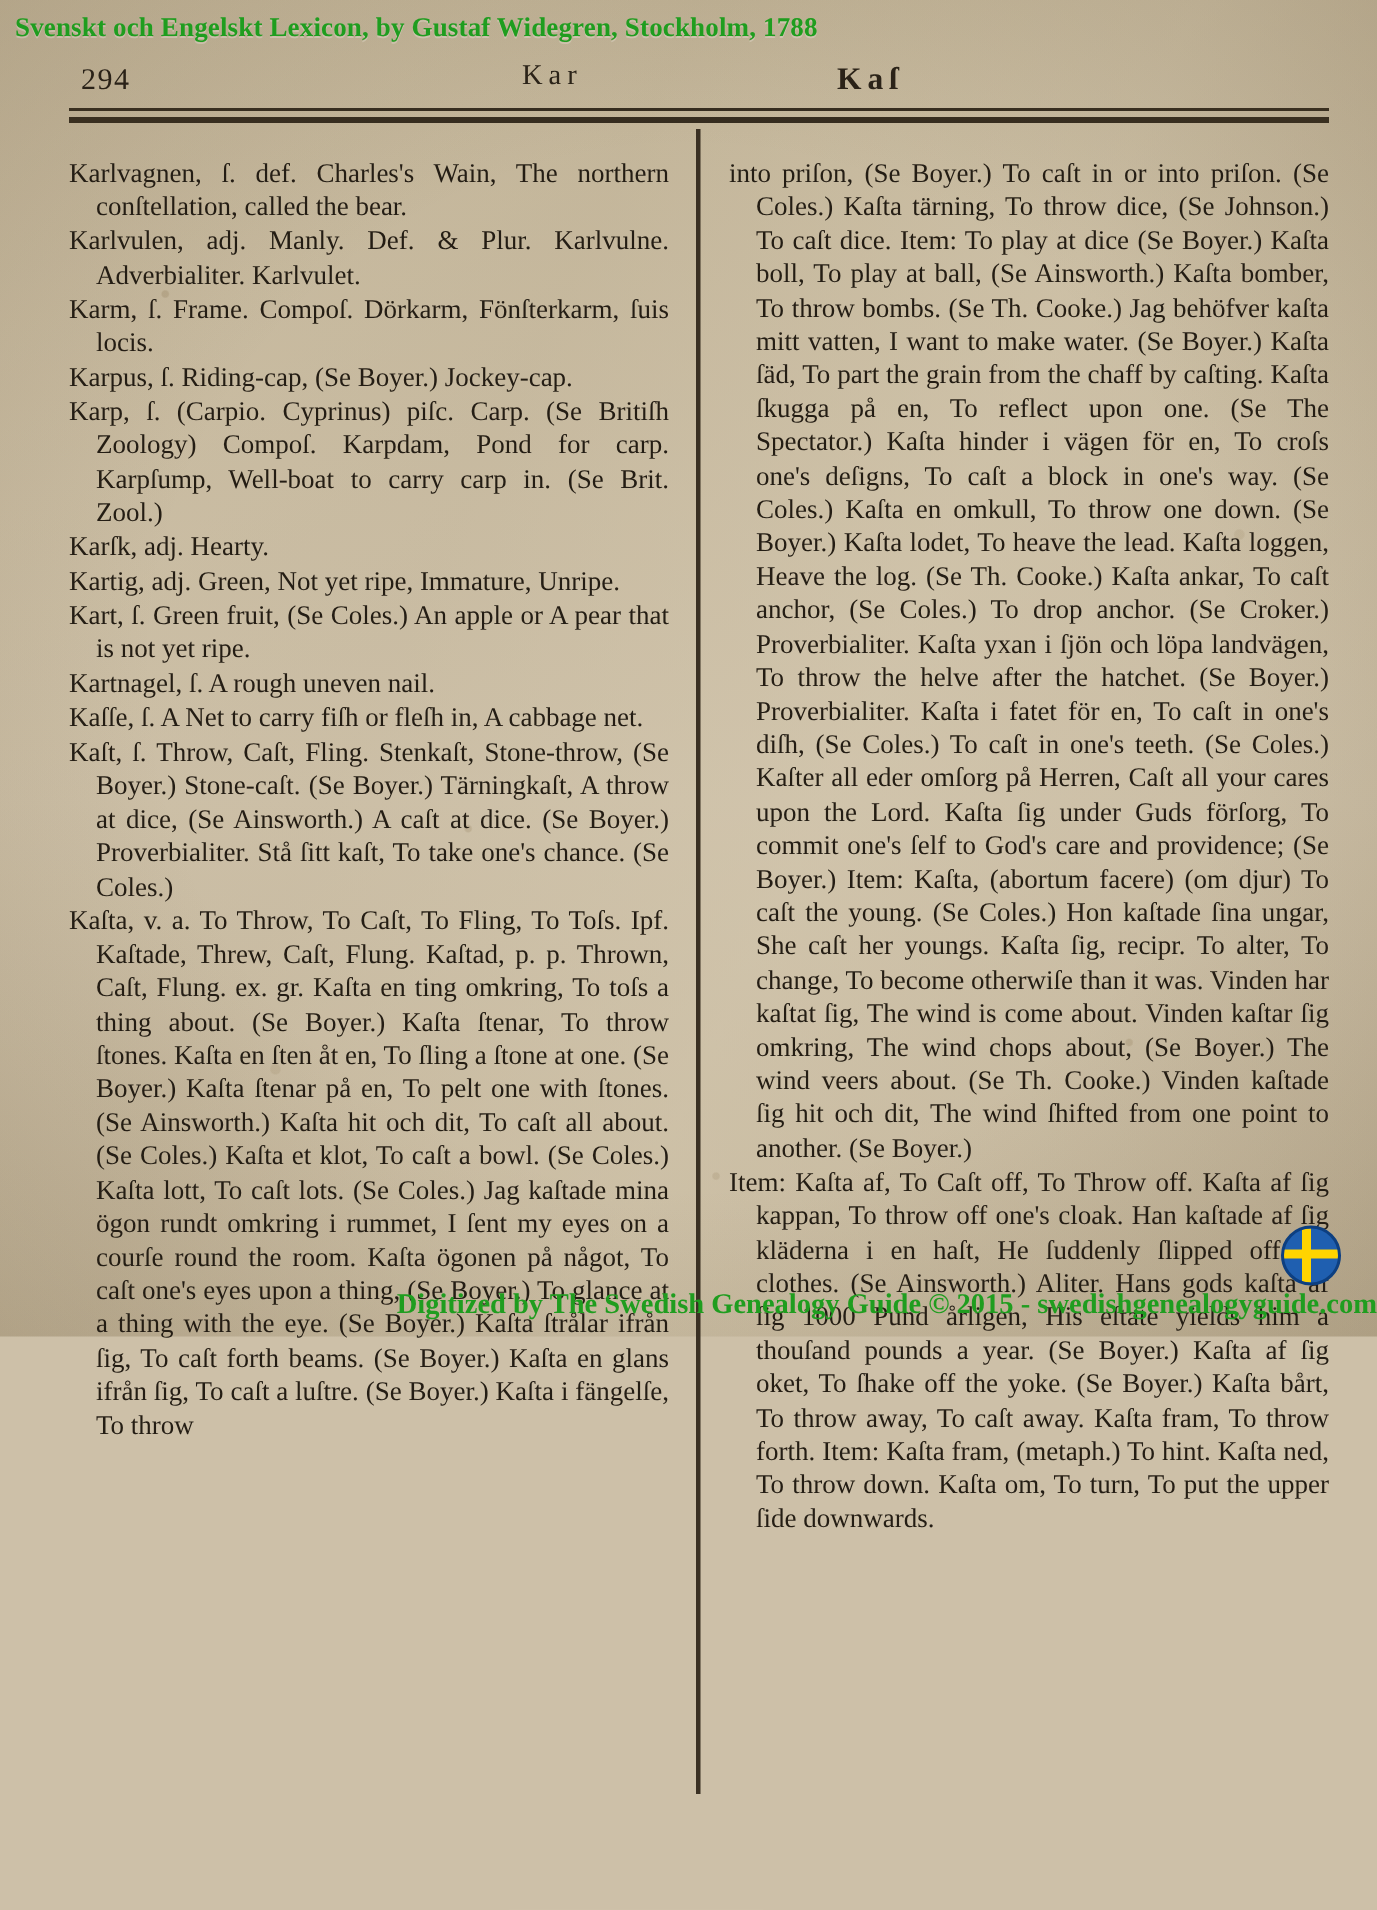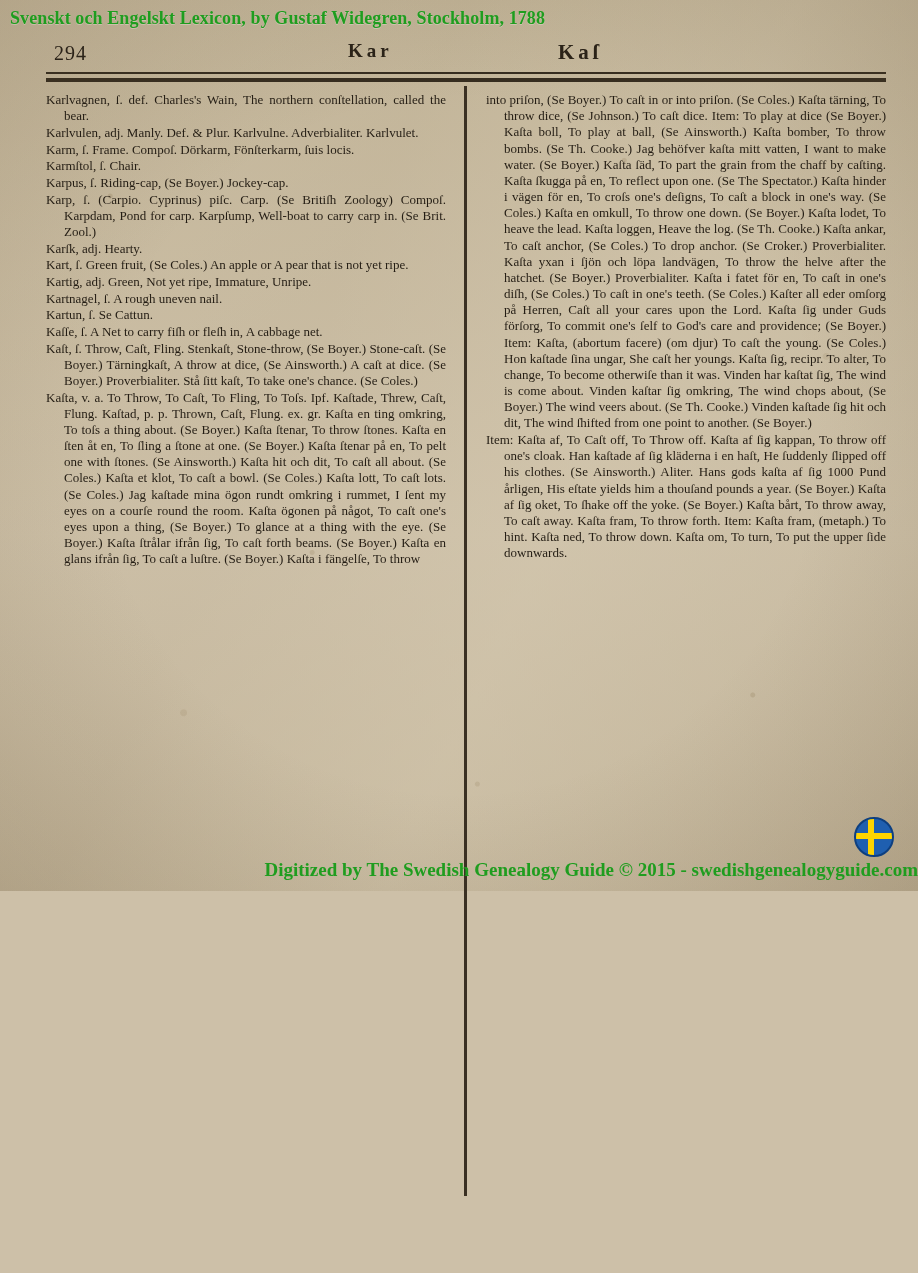--- a/index.html
+++ b/index.html
@@ -107,21 +107,21 @@
     color: #2a2218;
     letter-spacing: 1px;
   }
   .runhead-l {
     position: absolute;
     left: 300px;
     top: 0px;
     font-size: 19px;
     letter-spacing: 4px;
     color: #2b2318;
-    font-weight: bold;
+    font-weight: normal;
     text-align: right;
   }
   .runhead-r {
     position: absolute;
     left: 510px;
     top: 0px;
     font-size: 21px;
     letter-spacing: 4px;
     color: #2b2318;
     font-weight: bold;
@@ -139,24 +139,24 @@
   .columns {
     position: absolute;
     top: 92px;
     left: 46px;
     width: 840px;
     height: 1108px;
     z-index: 4;
   }
   .col {
     position: absolute;
-    top: 0;
+    top: 12px;
     width: 400px;
     height: 1108px;
-    font-size: 13px;
+    font-size: 18px;
     line-height: 1.245;
     color: #241d14;
     text-align: justify;
     -webkit-hyphens: none;
     hyphens: none;
   }
   .col.left  { left: 0px; }
   .col.right { left: 440px; }
   .divider {
     position: absolute;
@@ -191,28 +191,26 @@
   <div class="rule r1"></div>
   <div class="rule r2"></div>
 
   <div class="columns">
     <div class="divider"></div>
 
     <div class="col left">
       <p class="entry hang">Karlvagnen, ſ. def. Charles's Wain, The northern conſtellation, called the bear.</p>
       <p class="entry hang">Karlvulen, adj. Manly. Def. &amp; Plur. Karlvulne. Adverbialiter. Karlvulet.</p>
       <p class="entry hang">Karm, ſ. Frame. Compoſ. Dörkarm, Fönſterkarm, ſuis locis.</p>
-      <p class="entry hang">Karmſtol, ſ. Chair.</p>
       <p class="entry hang">Karpus, ſ. Riding-cap, (Se Boyer.) Jockey-cap.</p>
       <p class="entry hang">Karp, ſ. (Carpio. Cyprinus) piſc. Carp. (Se Britiſh Zoology) Compoſ. Karpdam, Pond for carp. Karpſump, Well-boat to carry carp in. (Se Brit. Zool.)</p>
       <p class="entry hang">Karſk, adj. Hearty.</p>
+      <p class="entry hang">Kartig, adj. Green, Not yet ripe, Immature, Unripe.</p>
       <p class="entry hang">Kart, ſ. Green fruit, (Se Coles.) An apple or A pear that is not yet ripe.</p>
-      <p class="entry hang">Kartig, adj. Green, Not yet ripe, Immature, Unripe.</p>
       <p class="entry hang">Kartnagel, ſ. A rough uneven nail.</p>
-      <p class="entry hang">Kartun, ſ. Se Cattun.</p>
       <p class="entry hang">Kaſſe, ſ. A Net to carry fiſh or fleſh in, A cabbage net.</p>
       <p class="entry hang">Kaſt, ſ. Throw, Caſt, Fling. Stenkaſt, Stone-throw, (Se Boyer.) Stone-caſt. (Se Boyer.) Tärningkaſt, A throw at dice, (Se Ainsworth.) A caſt at dice. (Se Boyer.) Proverbialiter. Stå ſitt kaſt, To take one's chance. (Se Coles.)</p>
       <p class="entry hang">Kaſta, v. a. To Throw, To Caſt, To Fling, To Toſs. Ipf. Kaſtade, Threw, Caſt, Flung. Kaſtad, p. p. Thrown, Caſt, Flung. ex. gr. Kaſta en ting omkring, To toſs a thing about. (Se Boyer.) Kaſta ſtenar, To throw ſtones. Kaſta en ſten åt en, To ſling a ſtone at one. (Se Boyer.) Kaſta ſtenar på en, To pelt one with ſtones. (Se Ainsworth.) Kaſta hit och dit, To caſt all about. (Se Coles.) Kaſta et klot, To caſt a bowl. (Se Coles.) Kaſta lott, To caſt lots. (Se Coles.) Jag kaſtade mina ögon rundt omkring i rummet, I ſent my eyes on a courſe round the room. Kaſta ögonen på något, To caſt one's eyes upon a thing, (Se Boyer.) To glance at a thing with the eye. (Se Boyer.) Kaſta ſtrålar ifrån ſig, To caſt forth beams. (Se Boyer.) Kaſta en glans ifrån ſig, To caſt a luſtre. (Se Boyer.) Kaſta i fängelſe, To throw</p>
     </div>
 
     <div class="col right">
       <p class="entry hang">into priſon, (Se Boyer.) To caſt in or into priſon. (Se Coles.) Kaſta tärning, To throw dice, (Se Johnson.) To caſt dice. Item: To play at dice (Se Boyer.) Kaſta boll, To play at ball, (Se Ainsworth.) Kaſta bomber, To throw bombs. (Se Th. Cooke.) Jag behöfver kaſta mitt vatten, I want to make water. (Se Boyer.) Kaſta ſäd, To part the grain from the chaff by caſting. Kaſta ſkugga på en, To reflect upon one. (Se The Spectator.) Kaſta hinder i vägen för en, To croſs one's deſigns, To caſt a block in one's way. (Se Coles.) Kaſta en omkull, To throw one down. (Se Boyer.) Kaſta lodet, To heave the lead. Kaſta loggen, Heave the log. (Se Th. Cooke.) Kaſta ankar, To caſt anchor, (Se Coles.) To drop anchor. (Se Croker.) Proverbialiter. Kaſta yxan i ſjön och löpa landvägen, To throw the helve after the hatchet. (Se Boyer.) Proverbialiter. Kaſta i fatet för en, To caſt in one's diſh, (Se Coles.) To caſt in one's teeth. (Se Coles.) Kaſter all eder omſorg på Herren, Caſt all your cares upon the Lord. Kaſta ſig under Guds förſorg, To commit one's ſelf to God's care and providence; (Se Boyer.) Item: Kaſta, (abortum facere) (om djur) To caſt the young. (Se Coles.) Hon kaſtade ſina ungar, She caſt her youngs. Kaſta ſig, recipr. To alter, To change, To become otherwiſe than it was. Vinden har kaſtat ſig, The wind is come about. Vinden kaſtar ſig omkring, The wind chops about, (Se Boyer.) The wind veers about. (Se Th. Cooke.) Vinden kaſtade ſig hit och dit, The wind ſhifted from one point to another. (Se Boyer.)</p>
       <p class="entry hang">Item: Kaſta af, To Caſt off, To Throw off. Kaſta af ſig kappan, To throw off one's cloak. Han kaſtade af ſig kläderna i en haſt, He ſuddenly ſlipped off his clothes. (Se Ainsworth.) Aliter. Hans gods kaſta af ſig 1000 Pund årligen, His eſtate yields him a thouſand pounds a year. (Se Boyer.) Kaſta af ſig oket, To ſhake off the yoke. (Se Boyer.) Kaſta bårt, To throw away, To caſt away. Kaſta fram, To throw forth. Item: Kaſta fram, (metaph.) To hint. Kaſta ned, To throw down. Kaſta om, To turn, To put the upper ſide downwards.</p>
     </div>
   </div>

